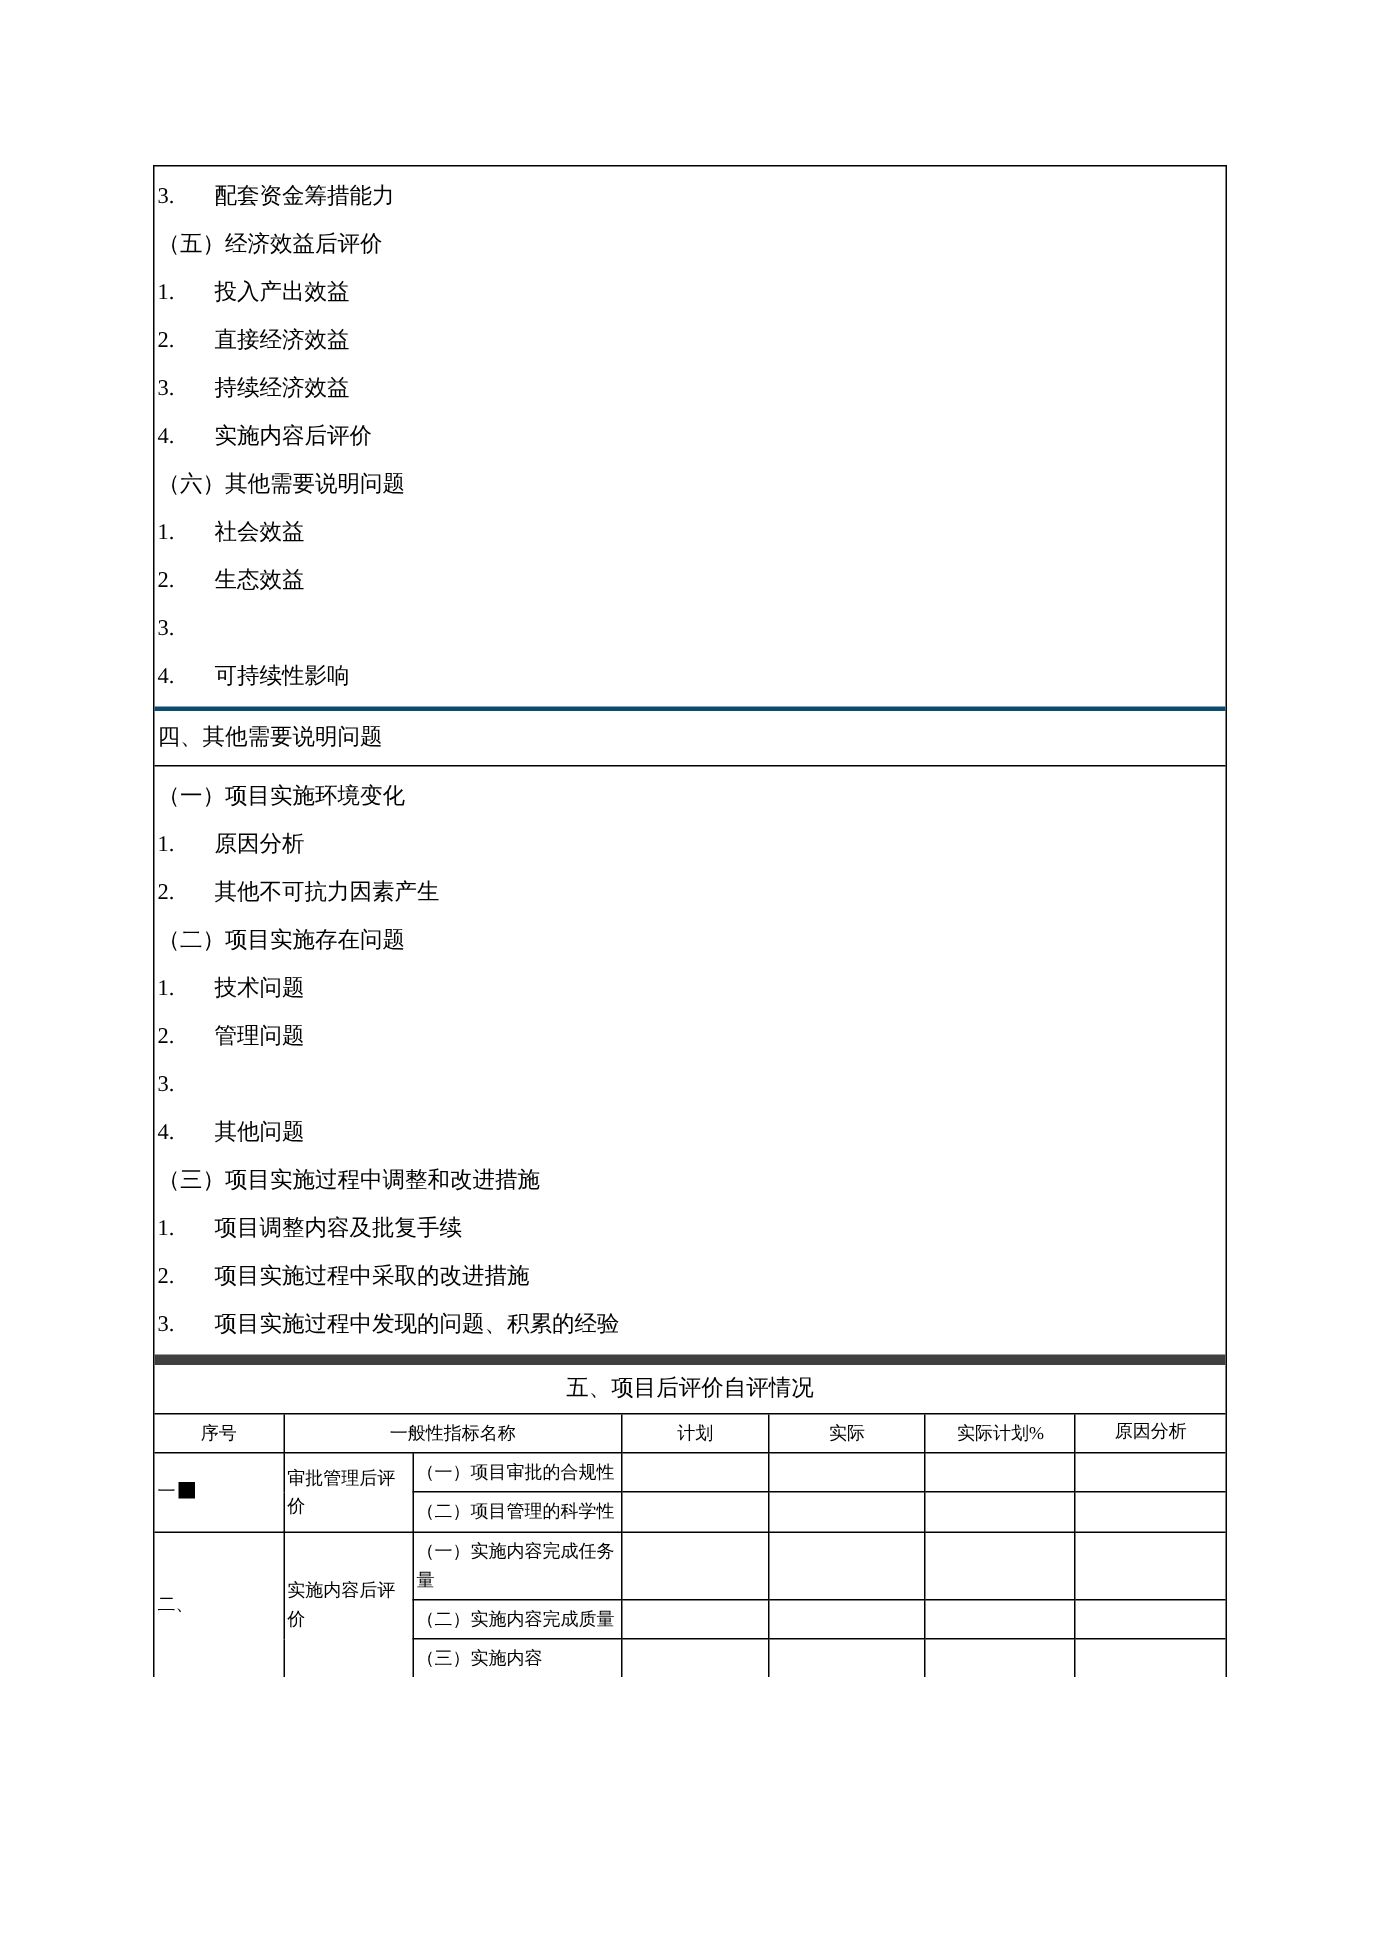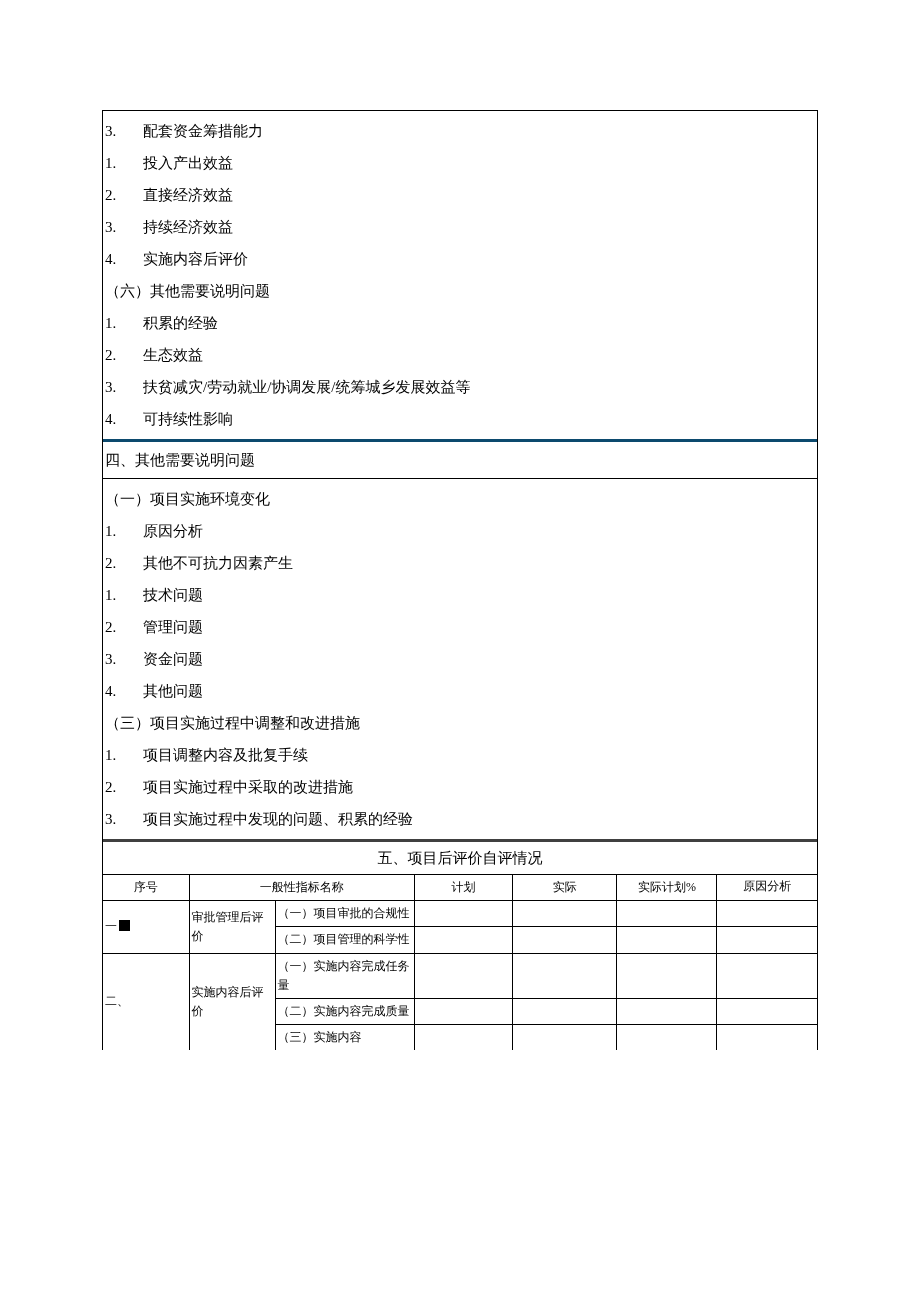--- a/index.html
+++ b/index.html
@@ -37,21 +37,21 @@
       min-width: 38px;
     }
     .num-item .t {
       flex: 1;
     }
     .sub-heading {
       padding-left: 18px;
     }
     .section-title-center {
       text-align: center;
-      border-top: 3px solid #404040;
+      border-top: 7px solid #404040;
       border-bottom: 1px solid #000;
       padding: 4px 0;
     }
     table {
       width: 100%;
       border-collapse: collapse;
       table-layout: fixed;
     }
     table td, table th {
       border: 1px solid #000;
@@ -90,78 +90,78 @@
 </head>
 <body>
 
 <div class="outer">
 
   <div class="text-block">
     <div class="num-item">
       <span class="n">3.</span>
       <span class="t">配套资金筹措能力</span>
     </div>
+    <div class="sub-heading">（五）经济效益后评价</div>
     <div class="num-item">
       <span class="n">1.</span>
       <span class="t">投入产出效益</span>
     </div>
     <div class="num-item">
       <span class="n">2.</span>
       <span class="t">直接经济效益</span>
     </div>
     <div class="num-item">
       <span class="n">3.</span>
       <span class="t">持续经济效益</span>
     </div>
     <div class="num-item">
       <span class="n">4.</span>
       <span class="t">实施内容后评价</span>
     </div>
     <div class="sub-heading">（六）其他需要说明问题</div>
     <div class="num-item">
       <span class="n">1.</span>
-      <span class="t">积累的经验</span>
+      <span class="t">社会效益</span>
     </div>
     <div class="num-item">
       <span class="n">2.</span>
       <span class="t">生态效益</span>
     </div>
     <div class="num-item">
       <span class="n">3.</span>
-      <span class="t">扶贫减灾/劳动就业/协调发展/统筹城乡发展效益等</span>
     </div>
     <div class="num-item">
       <span class="n">4.</span>
       <span class="t">可持续性影响</span>
     </div>
   </div>
 
   <div class="heading-row">四、其他需要说明问题</div>
 
   <div class="text-block">
     <div class="sub-heading">（一）项目实施环境变化</div>
     <div class="num-item">
       <span class="n">1.</span>
       <span class="t">原因分析</span>
     </div>
     <div class="num-item">
       <span class="n">2.</span>
       <span class="t">其他不可抗力因素产生</span>
     </div>
+    <div class="sub-heading">（二）项目实施存在问题</div>
     <div class="num-item">
       <span class="n">1.</span>
       <span class="t">技术问题</span>
     </div>
     <div class="num-item">
       <span class="n">2.</span>
       <span class="t">管理问题</span>
     </div>
     <div class="num-item">
       <span class="n">3.</span>
-      <span class="t">资金问题</span>
     </div>
     <div class="num-item">
       <span class="n">4.</span>
       <span class="t">其他问题</span>
     </div>
     <div class="sub-heading">（三）项目实施过程中调整和改进措施</div>
     <div class="num-item">
       <span class="n">1.</span>
       <span class="t">项目调整内容及批复手续</span>
     </div>

